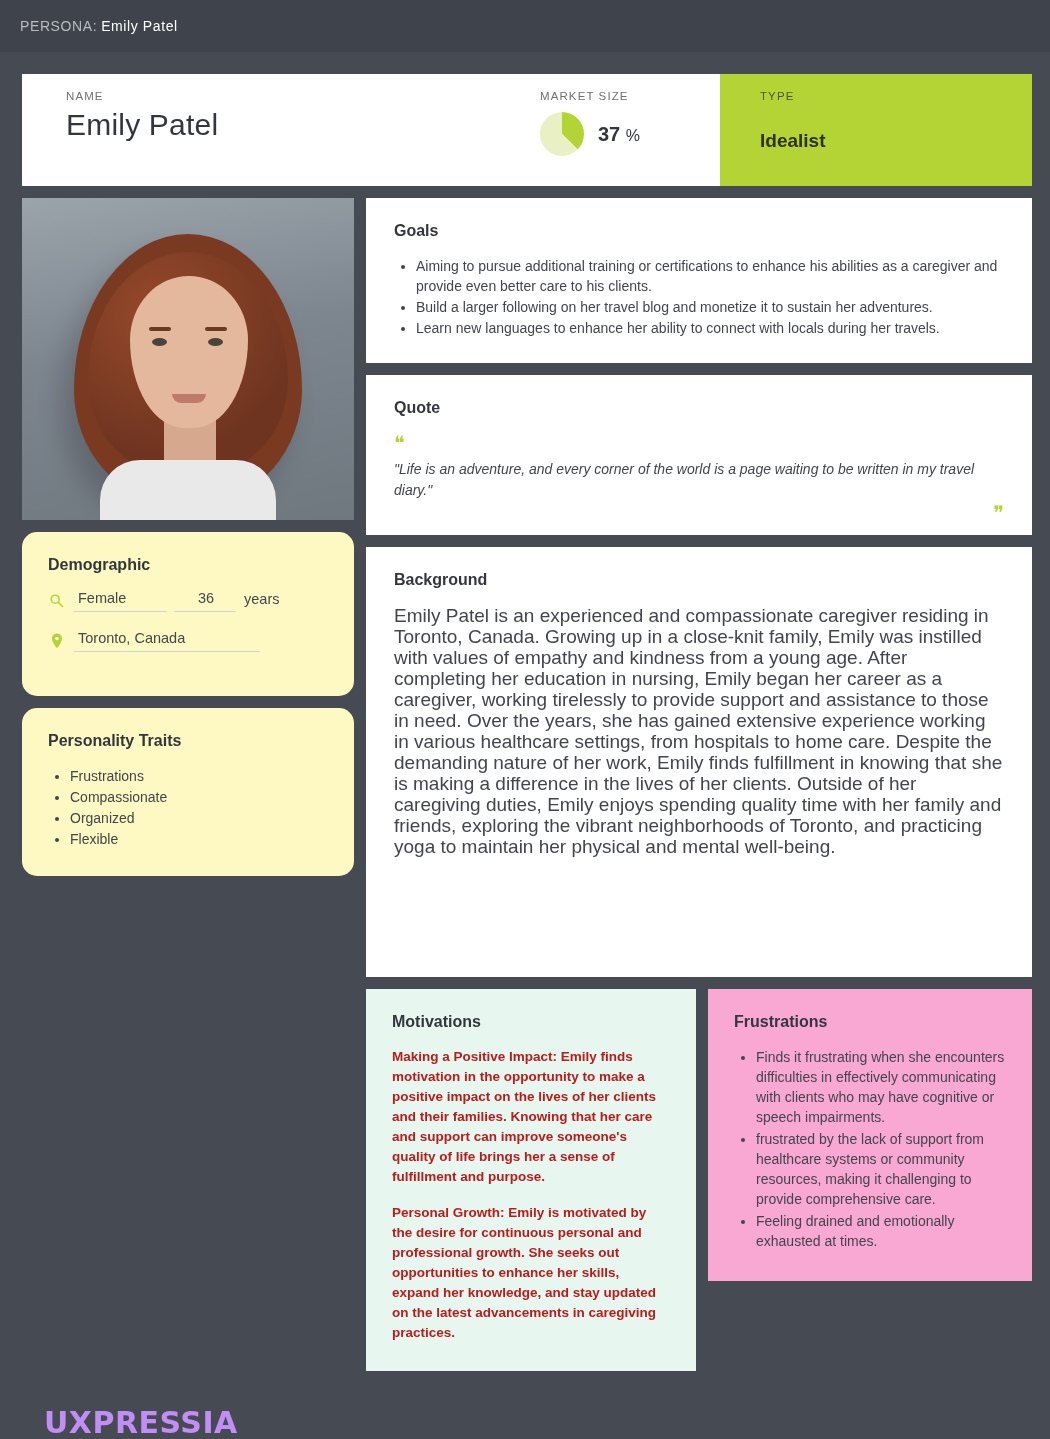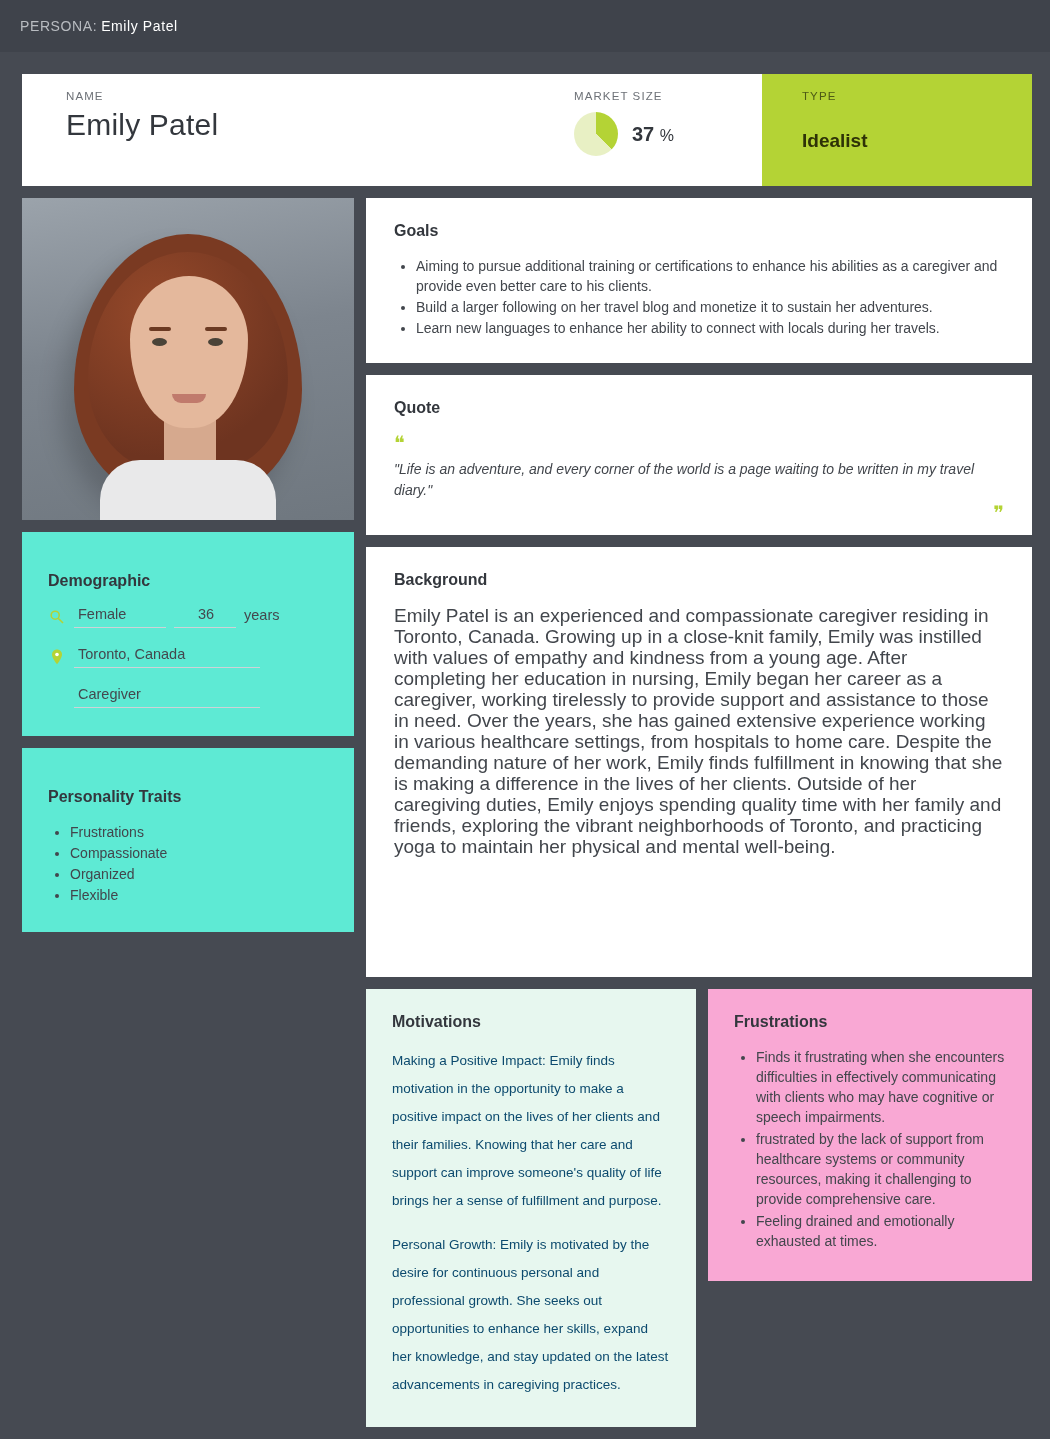--- a/index.html
+++ b/index.html
@@ -75,24 +75,23 @@
     border-radius: 50%;
     background: conic-gradient(#b4d335 0 37%, #e8f0c4 37% 100%);
   }
   .market-value {
     font-size: 20px;
     color: #33373d;
     font-weight: bold;
   }
   .market-value .pct { font-weight: normal; font-size: 16px; }
   .hc-type {
-    width: 270px;
+    width: 312px;
     background: #b4d335;
     padding: 16px 0 0 40px;
-    margin-left: 8px;
   }
   .hc-type .hc-label { color: #4d5a15; }
   .hc-type-value {
     font-size: 19px;
     color: #2e3207;
     font-weight: bold;
     margin-top: 28px;
   }
 
   
@@ -174,23 +173,24 @@
   .portrait-body {
     position: absolute;
     left: 78px; top: 262px;
     width: 176px; height: 70px;
     background: #e9e9ea;
     border-radius: 40px 40px 0 0;
     z-index: 1;
   }
 
   .card {
-    background: #5eead4;
+    background: #fef9c3;
     margin-top: 12px;
-    padding: 40px 26px 26px 26px;
+    padding: 24px 26px 26px 26px;
+    border-radius: 15px;
   }
   .card-title {
     font-size: 16px;
     color: #33373d;
     font-weight: bold;
     margin: 0 0 16px 0;
   }
 
   
   .demo-row {
@@ -283,23 +283,24 @@
     padding: 24px 26px 28px 26px;
   }
   .frust-card {
     background: #fbdfdb;
     flex: 1 1 auto;
     padding: 24px 26px 28px 26px;
     align-self: flex-start;
   }
   .motiv-card p {
     font-size: 13.5px;
-    color: #0c4a6e;
-    line-height: 28px;
+    color: #b91c1c;
+    line-height: 20px;
     margin: 0 0 16px 0;
+    font-weight: bold;
   }
   .frust-card ul.bullets li { line-height: 20px; margin-bottom: 2px; }
 
   
   .footer {
     padding: 34px 0 18px 22px;
   }
   .brand {
     font-size: 30px;
     letter-spacing: 0.5px;
@@ -380,23 +381,20 @@
           <span class="demo-icon">
             <svg class="svg-ico" width="14" height="16" viewBox="0 0 14 16" aria-hidden="true">
               <path d="M7 0.6C4.2 0.6 2 2.8 2 5.6c0 3.6 5 9.8 5 9.8s5-6.2 5-9.8C12 2.8 9.8 0.6 7 0.6z" fill="#b4d335"></path>
               <circle cx="7" cy="5.5" r="1.8" fill="#ffffff"></circle>
             </svg>
           </span>
           <div class="demo-field wide">Toronto, Canada</div>
         </div>
 
 
-        <div class="demo-row indent" style="margin-bottom:2px;">
-          <div class="demo-field wide">Caregiver</div>
-        </div>
       </div>
 
       <div class="card">
         <h2 class="card-title">Personality Traits</h2>
         <ul class="bullets">
           <li>Frustrations</li>
           <li>Compassionate</li>
           <li>Organized</li>
           <li>Flexible</li>
         </ul>

